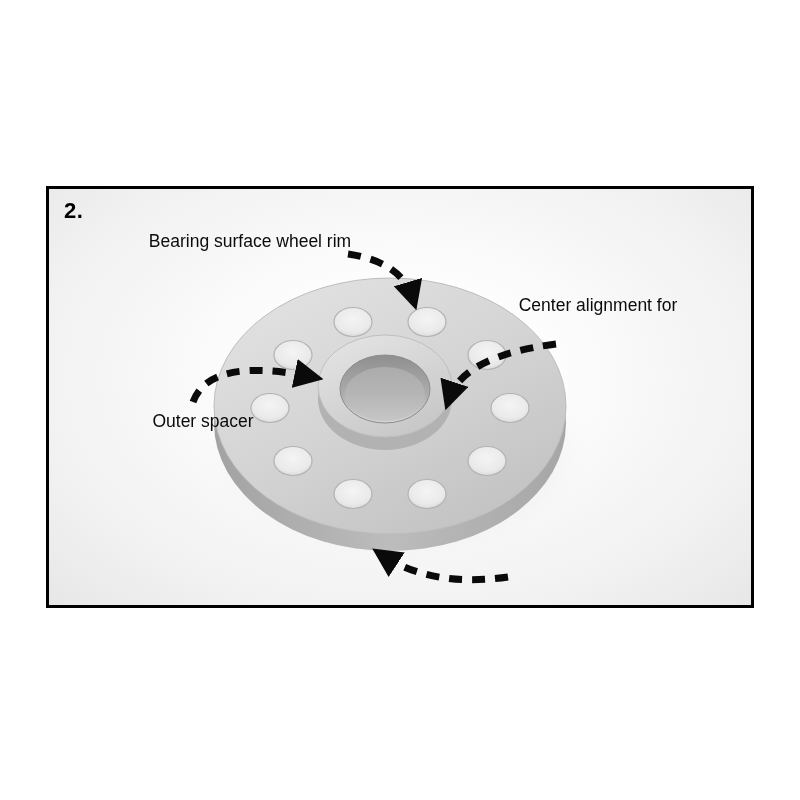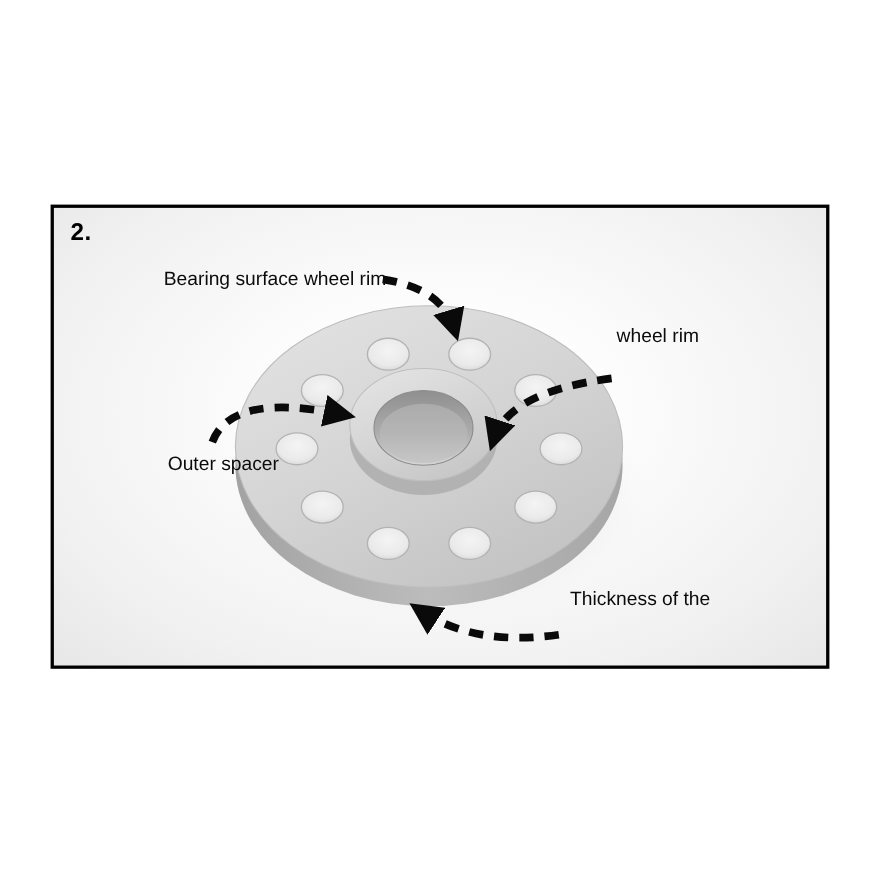--- a/index.html
+++ b/index.html
@@ -15,21 +15,21 @@
   }
   .step-number{
     position:absolute;left:64px;top:198px;
     font-size:22px;font-weight:bold;color:#000000;letter-spacing:0.5px;
   }
   .label{
     position:absolute;color:#0b0b0b;font-size:17.5px;line-height:21px;
     text-align:center;white-space:nowrap;
   }
   .label span{display:block;}
-  .label-bearing{left:130px;top:231px;width:240px;margin-top:12px;}
+  .label-bearing{left:130px;top:231px;width:240px;}
   .label-center{left:498px;top:295px;width:200px;}
   .label-outer{left:148px;top:411px;width:110px;}
   .label-thickness{left:482px;top:534px;width:200px;}
   svg.overlay{position:absolute;left:0;top:0;width:800px;height:800px;}
 </style>
 </head>
 <body>
 
 <div class="frame"></div>
 
@@ -103,22 +103,21 @@
     <path d="M 193 402 Q 210 356 312 377" marker-end="url(#ah)"></path>
     <path d="M 508 577 Q 432 588 382 555" marker-end="url(#ah)"></path>
   </g>
 </svg>
 
 <div class="label label-bearing">
   <span>Bearing surface wheel rim</span>
 </div>
 
 <div class="label label-center">
-  <span>wheel rim</span>
+  <span>Center alignment for</span>
 </div>
 
 <div class="label label-outer">
   <span>Outer spacer</span>
 </div>
 
 <div class="label label-thickness">
-  <span>Thickness of the</span>
 </div>
 
 </body></html>

